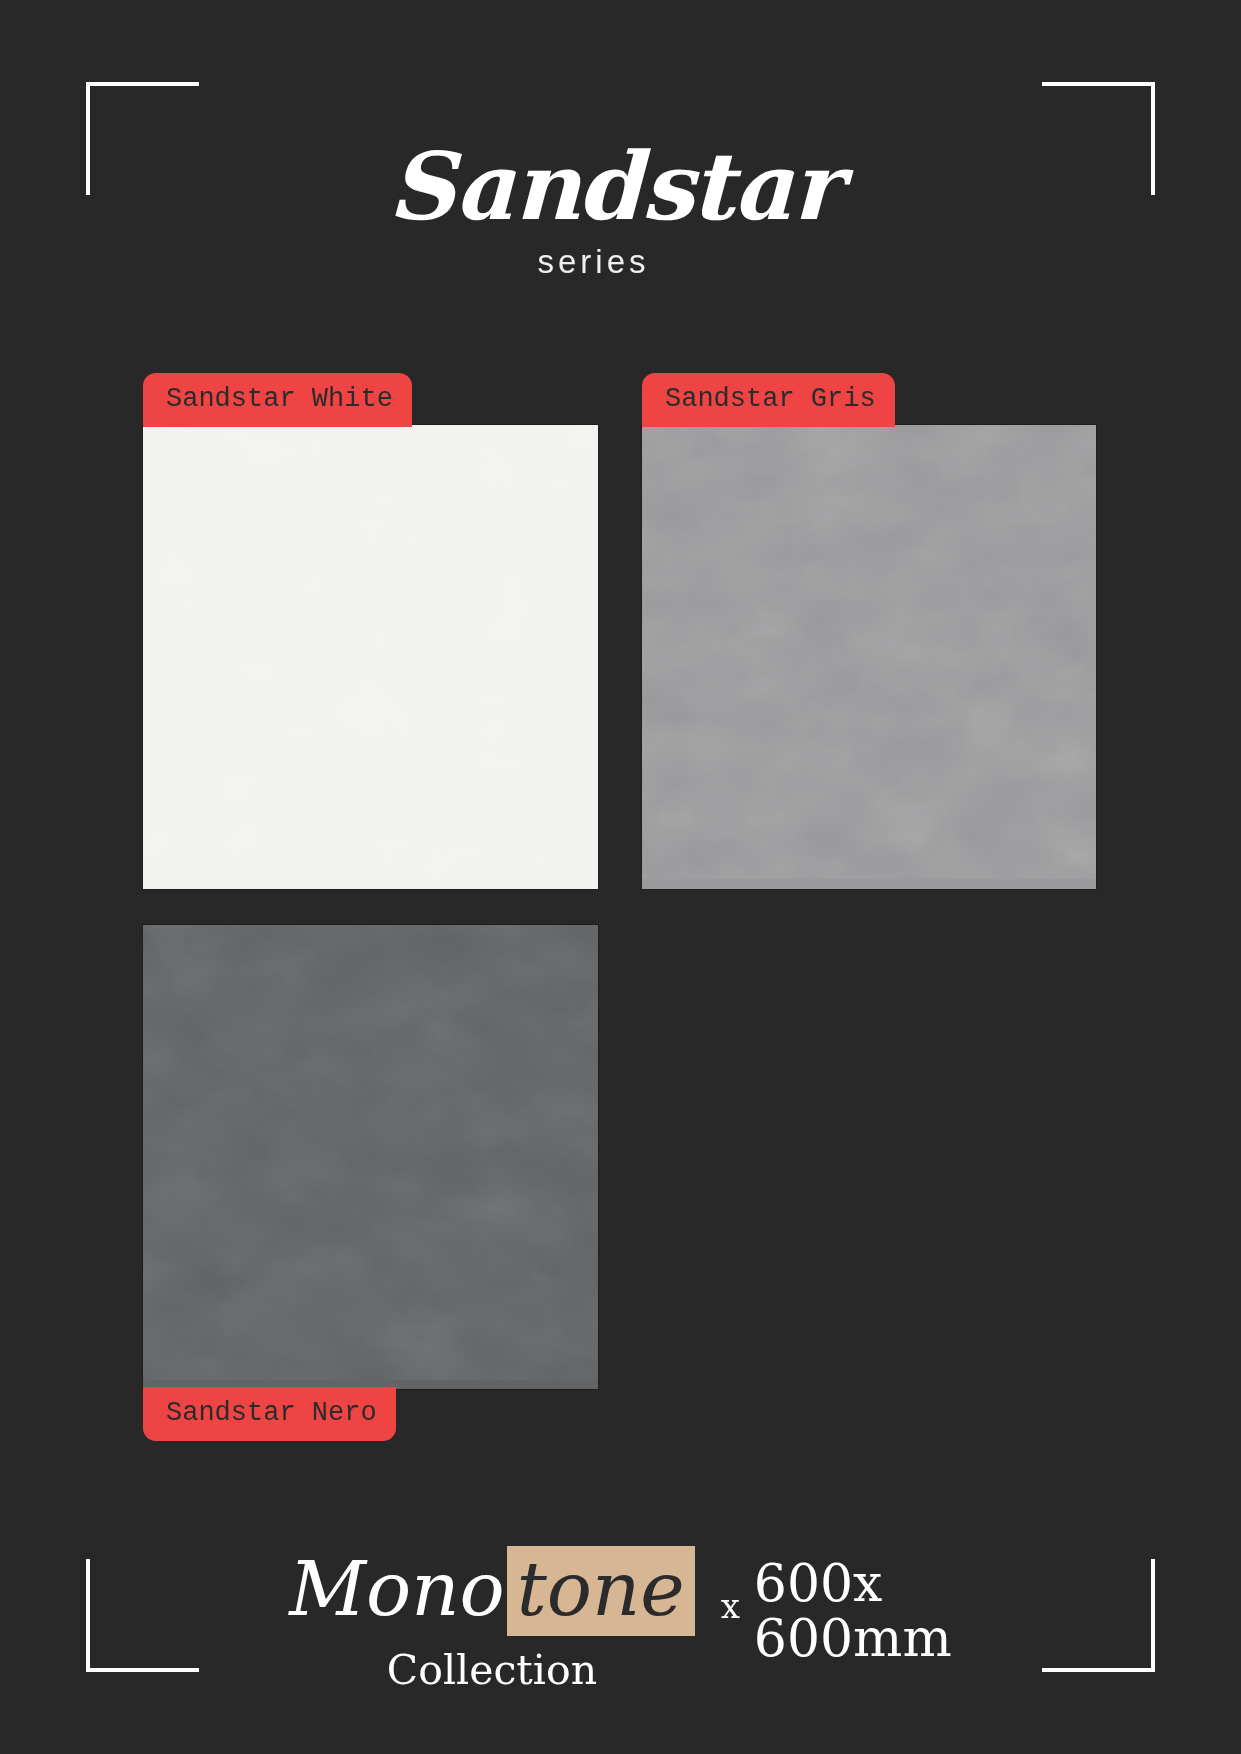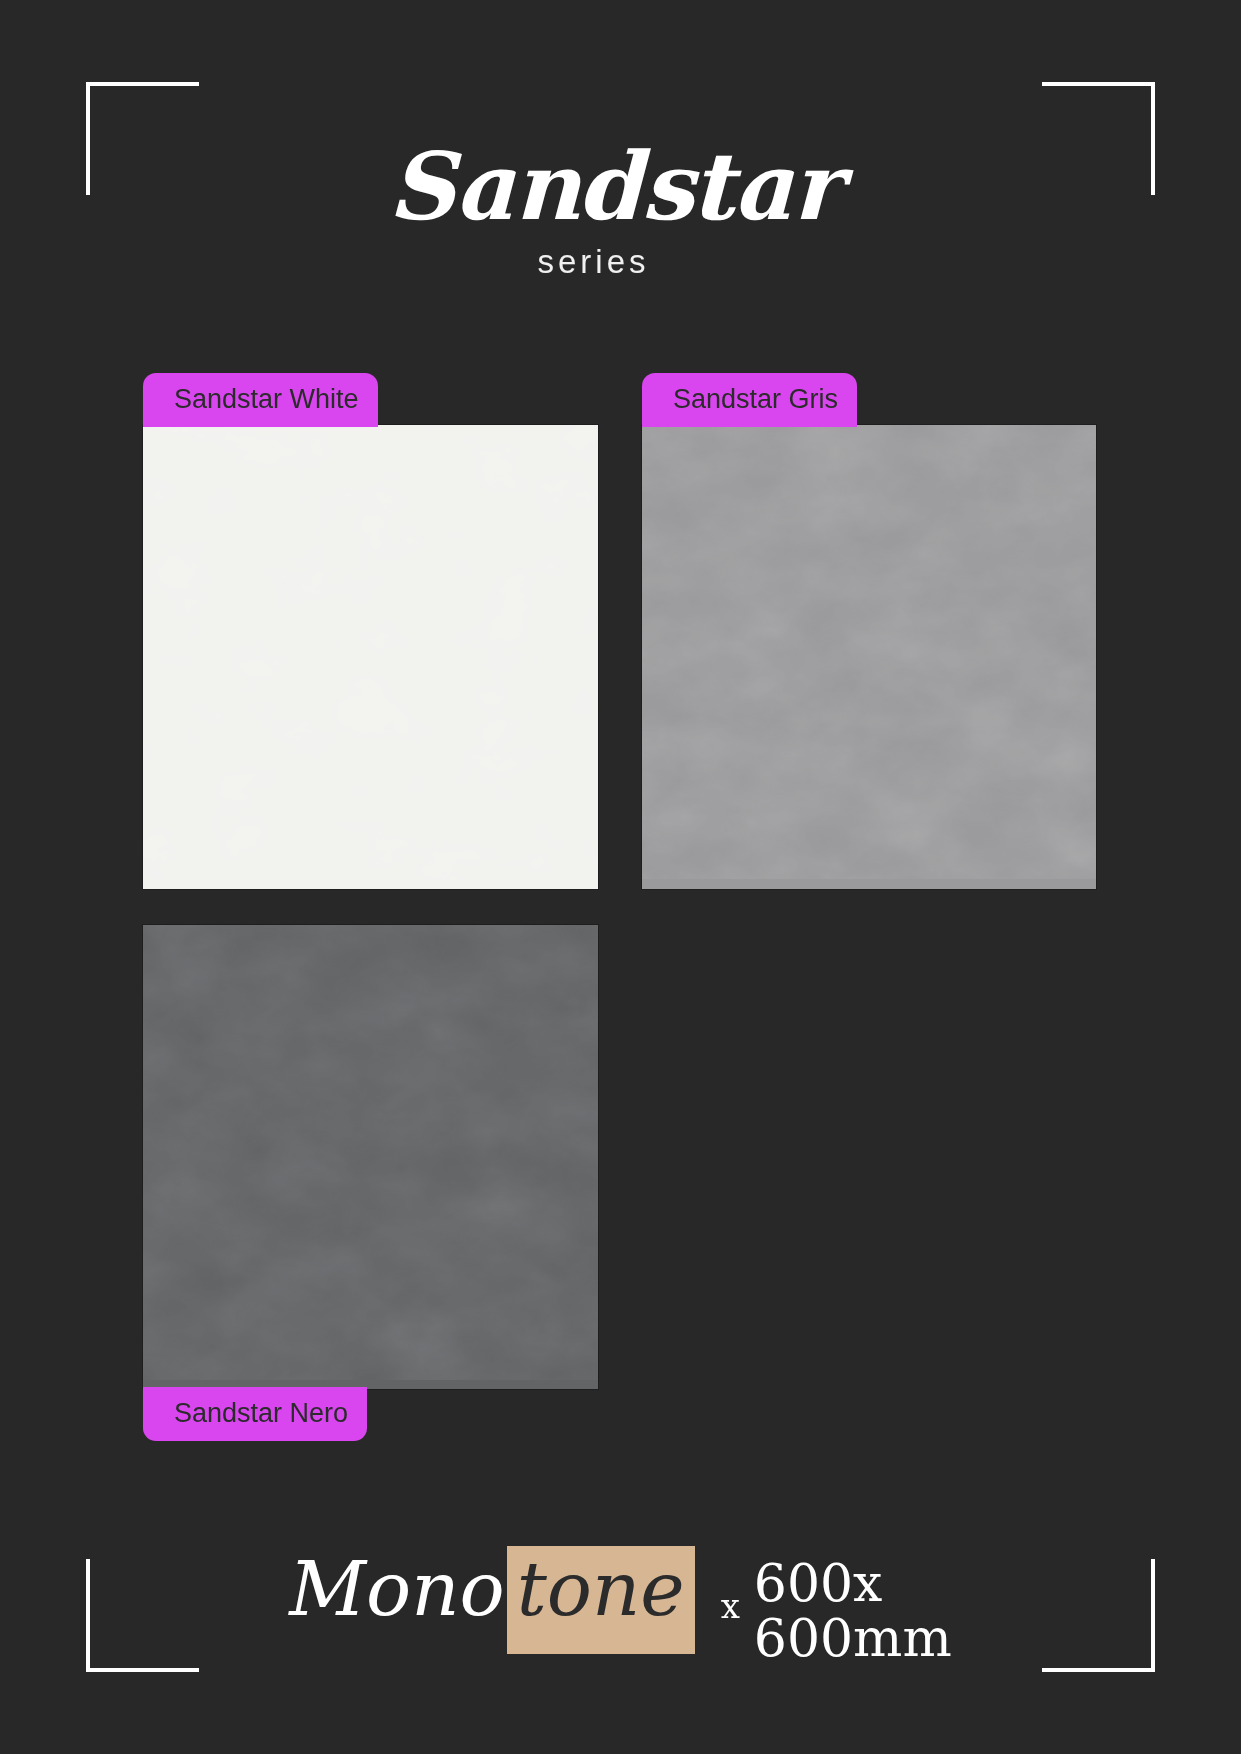--- a/index.html
+++ b/index.html
@@ -94,26 +94,26 @@
   }
   .tex {
     position: absolute;
     inset: 0;
     opacity: .55;
     mix-blend-mode: overlay;
   }
 
   .tag {
     position: absolute;
-    background: #d946ef;
+    background: #ef4444;
     color: #2b2b2b;
-    font-family: Liberation Sans, sans-serif;
+    font-family: Liberation Mono, monospace;
     font-size: 27px;
     line-height: 1;
-    padding: 13px 19px 14px 31px;
+    padding: 13px 19px 14px 23px;
     white-space: nowrap;
     z-index: 5;
   }
   .tag.top {
     bottom: 100%;
     left: 0;
     margin-bottom: -2px;
     border-radius: 13px 13px 0 0;
   }
   .tag.bottom {
@@ -153,21 +153,21 @@
     letter-spacing: 0px;
     font-style: italic;
   }
   .mono-line .mono {
     color: #ffffff;
     padding-right: 2px;
   }
   .mono-line .tone {
     color: #2b2b2b;
     background: #d7b694;
-    padding: 11px 10px 32px 10px;
+    padding: 11px 10px 14px 10px;
     line-height: .86;
     text-align: center;
   }
   .collection {
     font-family: "DejaVu Serif", serif;
     font-size: 41px;
     line-height: 1;
     color: #ffffff;
     margin-top: 14px;
   }
@@ -258,20 +258,21 @@
     </div>
     <div class="tag top">Sandstar Gris</div>
   </div>
 
   <div class="footer">
     <div class="mono-block">
       <div class="mono-line">
         <span class="mono">Mono</span>
           <span class="tone" style="background: rgb(215, 182, 148);">tone</span>
       </div>
+      <div class="collection">Collection</div>
     </div>
     <div class="size-wrap">
       <span class="size-x">x</span>
       <span class="size-val">600x
 600mm</span>
     </div>
   </div>
 
 </div>
 

